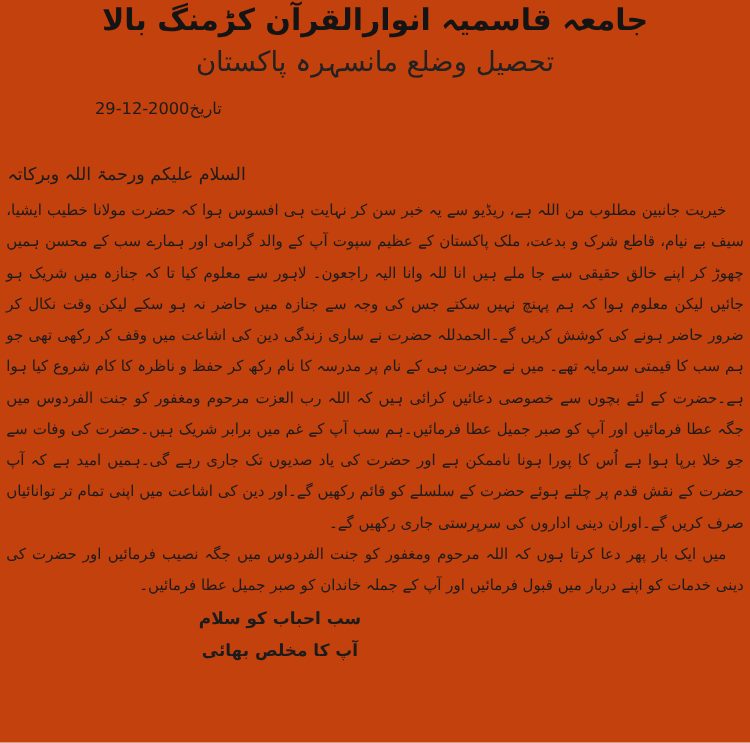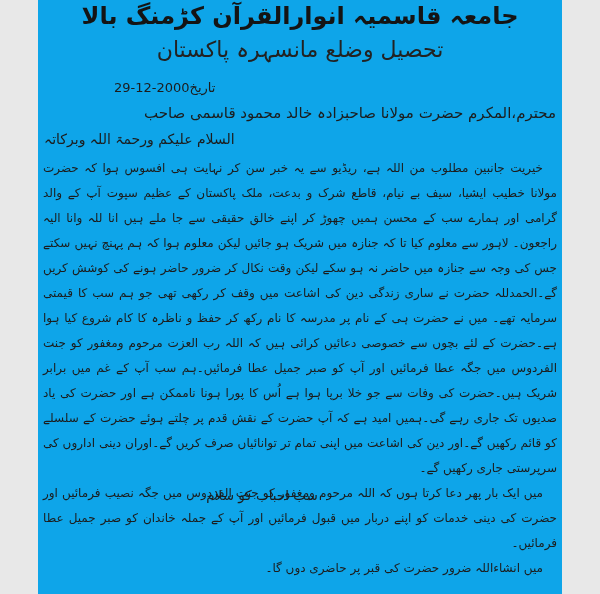--- a/index.html
+++ b/index.html
@@ -2,24 +2,24 @@
 <html lang="ur" dir="rtl"><head>
 <meta charset="utf-8">
 <style>
   html, body {
     margin: 0;
     padding: 0;
     background: #e8e8e8;
   }
   .page {
     position: relative;
-    width: 524px;
+    width: 600px;
     height: 594px;
     margin: 0 auto;
-    background: #0ea5e9;
+    background: #c2410c;
     overflow: hidden;
     direction: rtl;
     font-family: "DejaVu Sans", sans-serif;
     color: #1c1c1c;
   }
   .letterhead {
     position: absolute;
     top: 2px;
     left: 0;
     right: 0;
@@ -83,41 +83,40 @@
   }
   .closing {
     position: absolute;
     top: 483px;
     left: 148px;
     width: 152px;
     text-align: center;
     font-size: 13.5px;
     line-height: 25.5px;
   }
-  .closing div { white-space: nowrap; }
+  .closing div { white-space: nowrap; font-weight: bold; }
 </style>
 </head>
 <body>
 
 <div class="page">
 
   <header class="letterhead">
     <h1>جامعہ قاسمیہ انوارالقرآن کڑمنگ بالا</h1>
     <div class="subtitle">تحصیل وضلع مانسہرہ پاکستان</div>
   </header>
 
   <div class="date-line"><span>تاریخ</span><span class="num">29-12-2000</span></div>
 
-  <div class="addressee">محترم،المکرم حضرت مولانا صاحبزادہ خالد محمود قاسمی صاحب</div>
 
   <div class="salutation">السلام علیکم ورحمۃ اللہ وبرکاتہ</div>
 
   <div class="letter-body">
     <p>خیریت جانبین مطلوب من اللہ ہے، ریڈیو سے یہ خبر سن کر نہایت ہی افسوس ہوا کہ حضرت مولانا خطیب ایشیا، سیف بے نیام، قاطع شرک و بدعت، ملک پاکستان کے عظیم سپوت آپ کے والد گرامی اور ہمارے سب کے محسن ہمیں چھوڑ کر اپنے خالق حقیقی سے جا ملے ہیں انا للہ وانا الیہ راجعون۔ لاہور سے معلوم کیا تا کہ جنازہ میں شریک ہو جائیں لیکن معلوم ہوا کہ ہم پہنچ نہیں سکتے جس کی وجہ سے جنازہ میں حاضر نہ ہو سکے لیکن وقت نکال کر ضرور حاضر ہونے کی کوشش کریں گے۔الحمدللہ حضرت نے ساری زندگی دین کی اشاعت میں وقف کر رکھی تھی جو ہم سب کا قیمتی سرمایہ تھے۔ میں نے حضرت ہی کے نام پر مدرسہ کا نام رکھ کر حفظ و ناظرہ کا کام شروع کیا ہوا ہے۔حضرت کے لئے بچوں سے خصوصی دعائیں کرائی ہیں کہ اللہ رب العزت مرحوم ومغفور کو جنت الفردوس میں جگہ عطا فرمائیں اور آپ کو صبر جمیل عطا فرمائیں۔ہم سب آپ کے غم میں برابر شریک ہیں۔حضرت کی وفات سے جو خلا برپا ہوا ہے اُس کا پورا ہونا ناممکن ہے اور حضرت کی یاد صدیوں تک جاری رہے گی۔ہمیں امید ہے کہ آپ حضرت کے نقش قدم پر چلتے ہوئے حضرت کے سلسلے کو قائم رکھیں گے۔اور دین کی اشاعت میں اپنی تمام تر توانائیاں صرف کریں گے۔اوران دینی اداروں کی سرپرستی جاری رکھیں گے۔</p>
     <p>میں ایک بار پھر دعا کرتا ہوں کہ اللہ مرحوم ومغفور کو جنت الفردوس میں جگہ نصیب فرمائیں اور حضرت کی دینی خدمات کو اپنے دربار میں قبول فرمائیں اور آپ کے جملہ خاندان کو صبر جمیل عطا فرمائیں۔</p>
-    <p>میں انشاءاللہ ضرور حضرت کی قبر پر حاضری دوں گا۔</p>
   </div>
 
   <div class="closing">
     <div>سب احباب کو سلام</div>
+    <div>آپ کا مخلص بھائی</div>
   </div>
 
 </div>
 
 </body></html>

